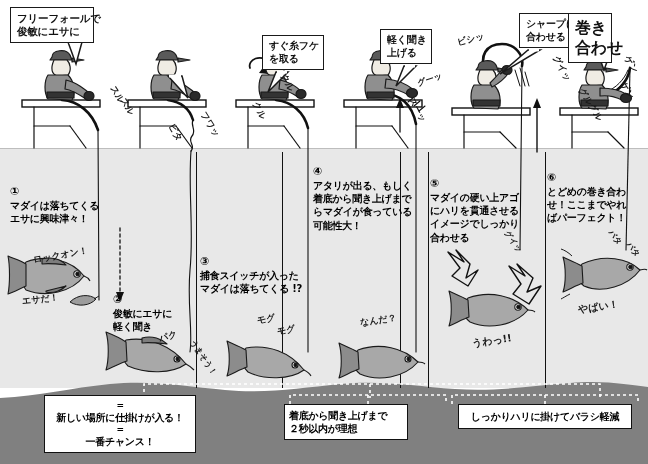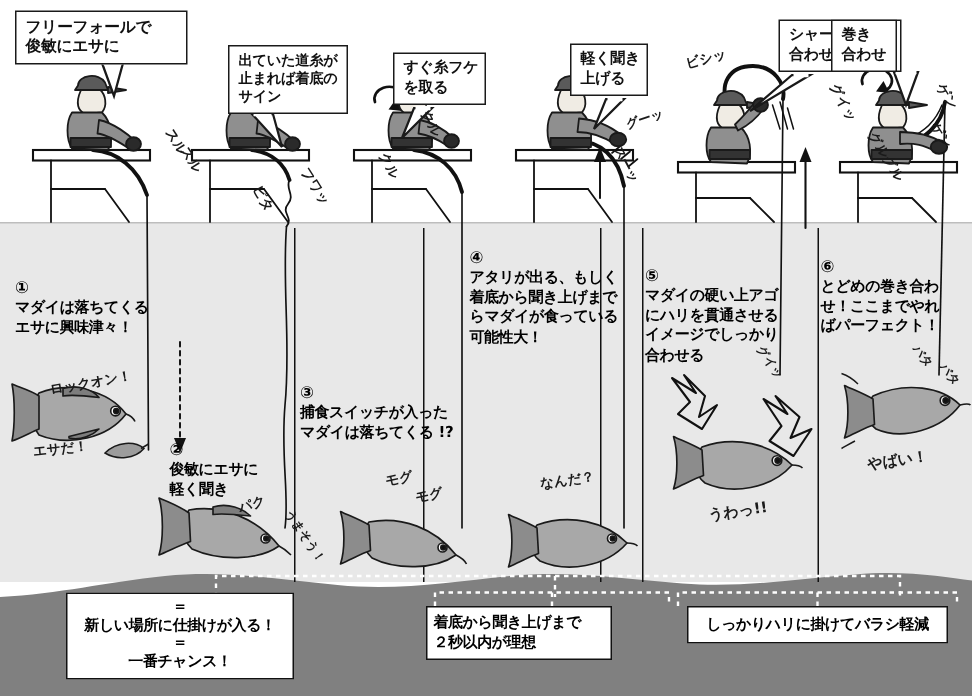--- a/index.html
+++ b/index.html
@@ -241,36 +241,31 @@
       </g>
     </svg>
   </div>
 
   <div class="tail" style="left:46px;top:42px;">
     <svg width="46" height="26">
         <path d="M22,0 L36,0 L30,22 Z" fill="#fff" stroke="#1a1a1a" stroke-width="1.5"></path>
     <path d="M23,0 L35,0" stroke="#fff" stroke-width="3"></path>
       </svg>
   </div>
-  <div class="bubble" style="left:10px;top:7px;width:115px;font-size:10.5px;">
+  <div class="bubble" style="left:10px;top:7px;width:84px;font-size:10.5px;">
     <span>フリーフォールで</span>
     <span>俊敏にエサに</span>
   </div>
 
   <div class="tail" style="left:166px;top:76px;">
     <svg width="40" height="26">
         <path d="M2,0 L16,0 L22,22 Z" fill="#fff" stroke="#1a1a1a" stroke-width="1.5"></path>
     <path d="M3,0 L15,0" stroke="#fff" stroke-width="3"></path>
       </svg>
   </div>
-  <div class="bubble" style="left:152px;top:30px;width:80px;font-size:9.5px;">
-    <span>出ていた道糸が</span>
-    <span>止まれば着底の</span>
-    <span>サイン</span>
-  </div>
 
   <div class="tail" style="left:258px;top:72px;">
     <svg width="40" height="24">
         <path d="M18,0 L30,0 L10,20 Z" fill="#fff" stroke="#1a1a1a" stroke-width="1.5"></path>
     <path d="M19,0 L29,0" stroke="#fff" stroke-width="3"></path>
       </svg>
   </div>
   <div class="bubble" style="left:262px;top:35px;width:62px;font-size:10px;">
     <span>すぐ糸フケ</span>
     <span>を取る</span>
@@ -297,21 +292,21 @@
     <span>シャープに</span>
     <span>合わせる</span>
   </div>
 
   <div class="tail" style="left:592px;top:48px;">
     <svg width="36" height="26">
         <path d="M4,0 L20,0 L12,22 Z" fill="#fff" stroke="#1a1a1a" stroke-width="1.5"></path>
     <path d="M5,0 L19,0" stroke="#fff" stroke-width="3"></path>
       </svg>
   </div>
-  <div class="bubble" style="left:554px;top:13px;width:44px;font-size:10px;">
+  <div class="bubble" style="left:568px;top:13px;width:44px;font-size:16px;">
     <span>巻き</span>
     <span>合わせ</span>
   </div>
 
   <div class="sfx" style="left:108px;top:88px;font-size:9px;transform:rotate(58deg);">スル</div>
   <div class="sfx" style="left:118px;top:100px;font-size:9px;transform:rotate(58deg);">スル</div>
 
   <div class="sfx" style="left:166px;top:126px;font-size:9px;transform:rotate(62deg);">ピタ</div>
   <div class="sfx" style="left:196px;top:118px;font-size:9px;transform:rotate(58deg);">フワッ</div>
 

